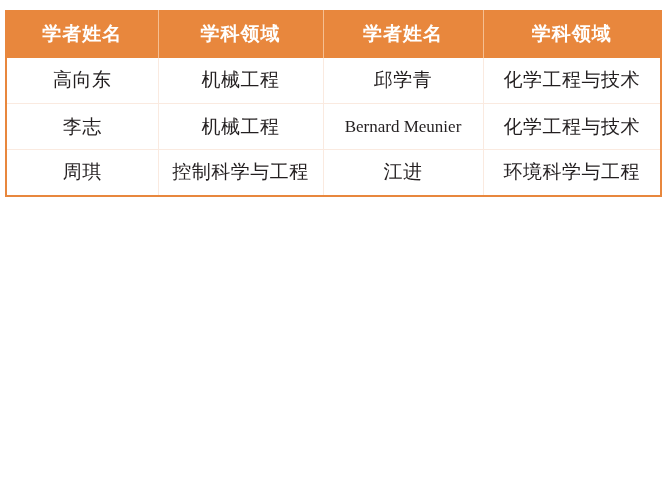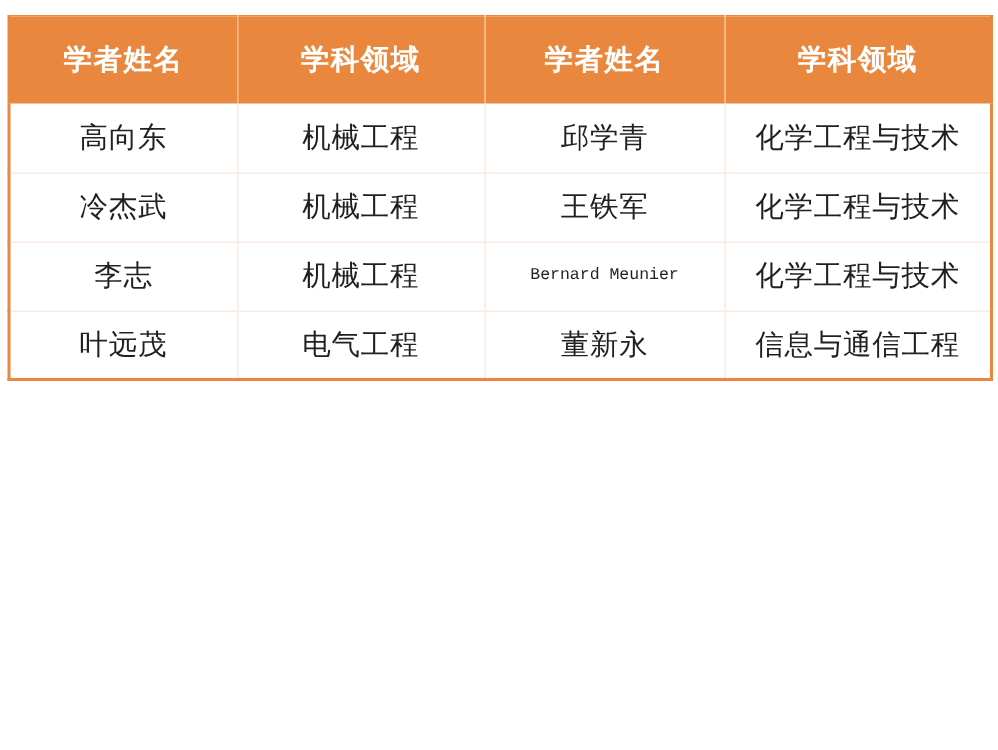--- a/index.html
+++ b/index.html
@@ -38,21 +38,21 @@
   thead tr.header-row {
     background: #E8873D;
     height: 47px;
   }
   thead th {
     color: #ffffff;
     font-size: 19px;
     font-weight: bold;
     text-align: center;
     vertical-align: middle;
-    padding: 16px;
+    padding: 5px;
     letter-spacing: 1px;
     border: none;
     border-right: 1px solid #F5BF92;
   }
   thead th:last-child { border-right: none; }
 
   tbody tr.data-row {
     height: 46px;
     background: #ffffff;
   }
@@ -65,22 +65,22 @@
     border-top: 1px solid #FAEAE0;
     border-right: 1px solid #FAEAE0;
     white-space: nowrap;
     overflow: hidden;
     letter-spacing: 0.5px;
   }
   tbody td:last-child { border-right: none; }
   tbody tr.data-row:first-child td { border-top: none; }
 
   td.latin-name {
-    font-family: Liberation Mono, monospace;
-    font-size: 11px;
+    font-family: Liberation Serif, serif;
+    font-size: 17px;
     letter-spacing: 0;
   }
 </style>
 </head>
 <body>
 
 <div id="scholar-table-wrap">
   <table class="scholar-table">
     <colgroup>
       <col class="c0">
@@ -97,32 +97,26 @@
       </tr>
     </thead>
     <tbody id="table-body">
         <tr class="data-row">
           <td>高向东</td>
           <td>机械工程</td>
           <td>邱学青</td>
           <td>化学工程与技术</td>
         </tr>
         <tr class="data-row">
-          <td>冷杰武</td>
-          <td>机械工程</td>
-          <td>王铁军</td>
-          <td>化学工程与技术</td>
-        </tr>
-        <tr class="data-row">
           <td>李志</td>
           <td>机械工程</td>
           <td class="latin-name">Bernard Meunier</td>
           <td>化学工程与技术</td>
         </tr>
         <tr class="data-row">
-          <td>叶远茂</td>
-          <td>电气工程</td>
-          <td>董新永</td>
-          <td>信息与通信工程</td>
+          <td>周琪</td>
+          <td>控制科学与工程</td>
+          <td>江进</td>
+          <td>环境科学与工程</td>
         </tr>
       </tbody>
   </table>
 </div>
 
 </body></html>

